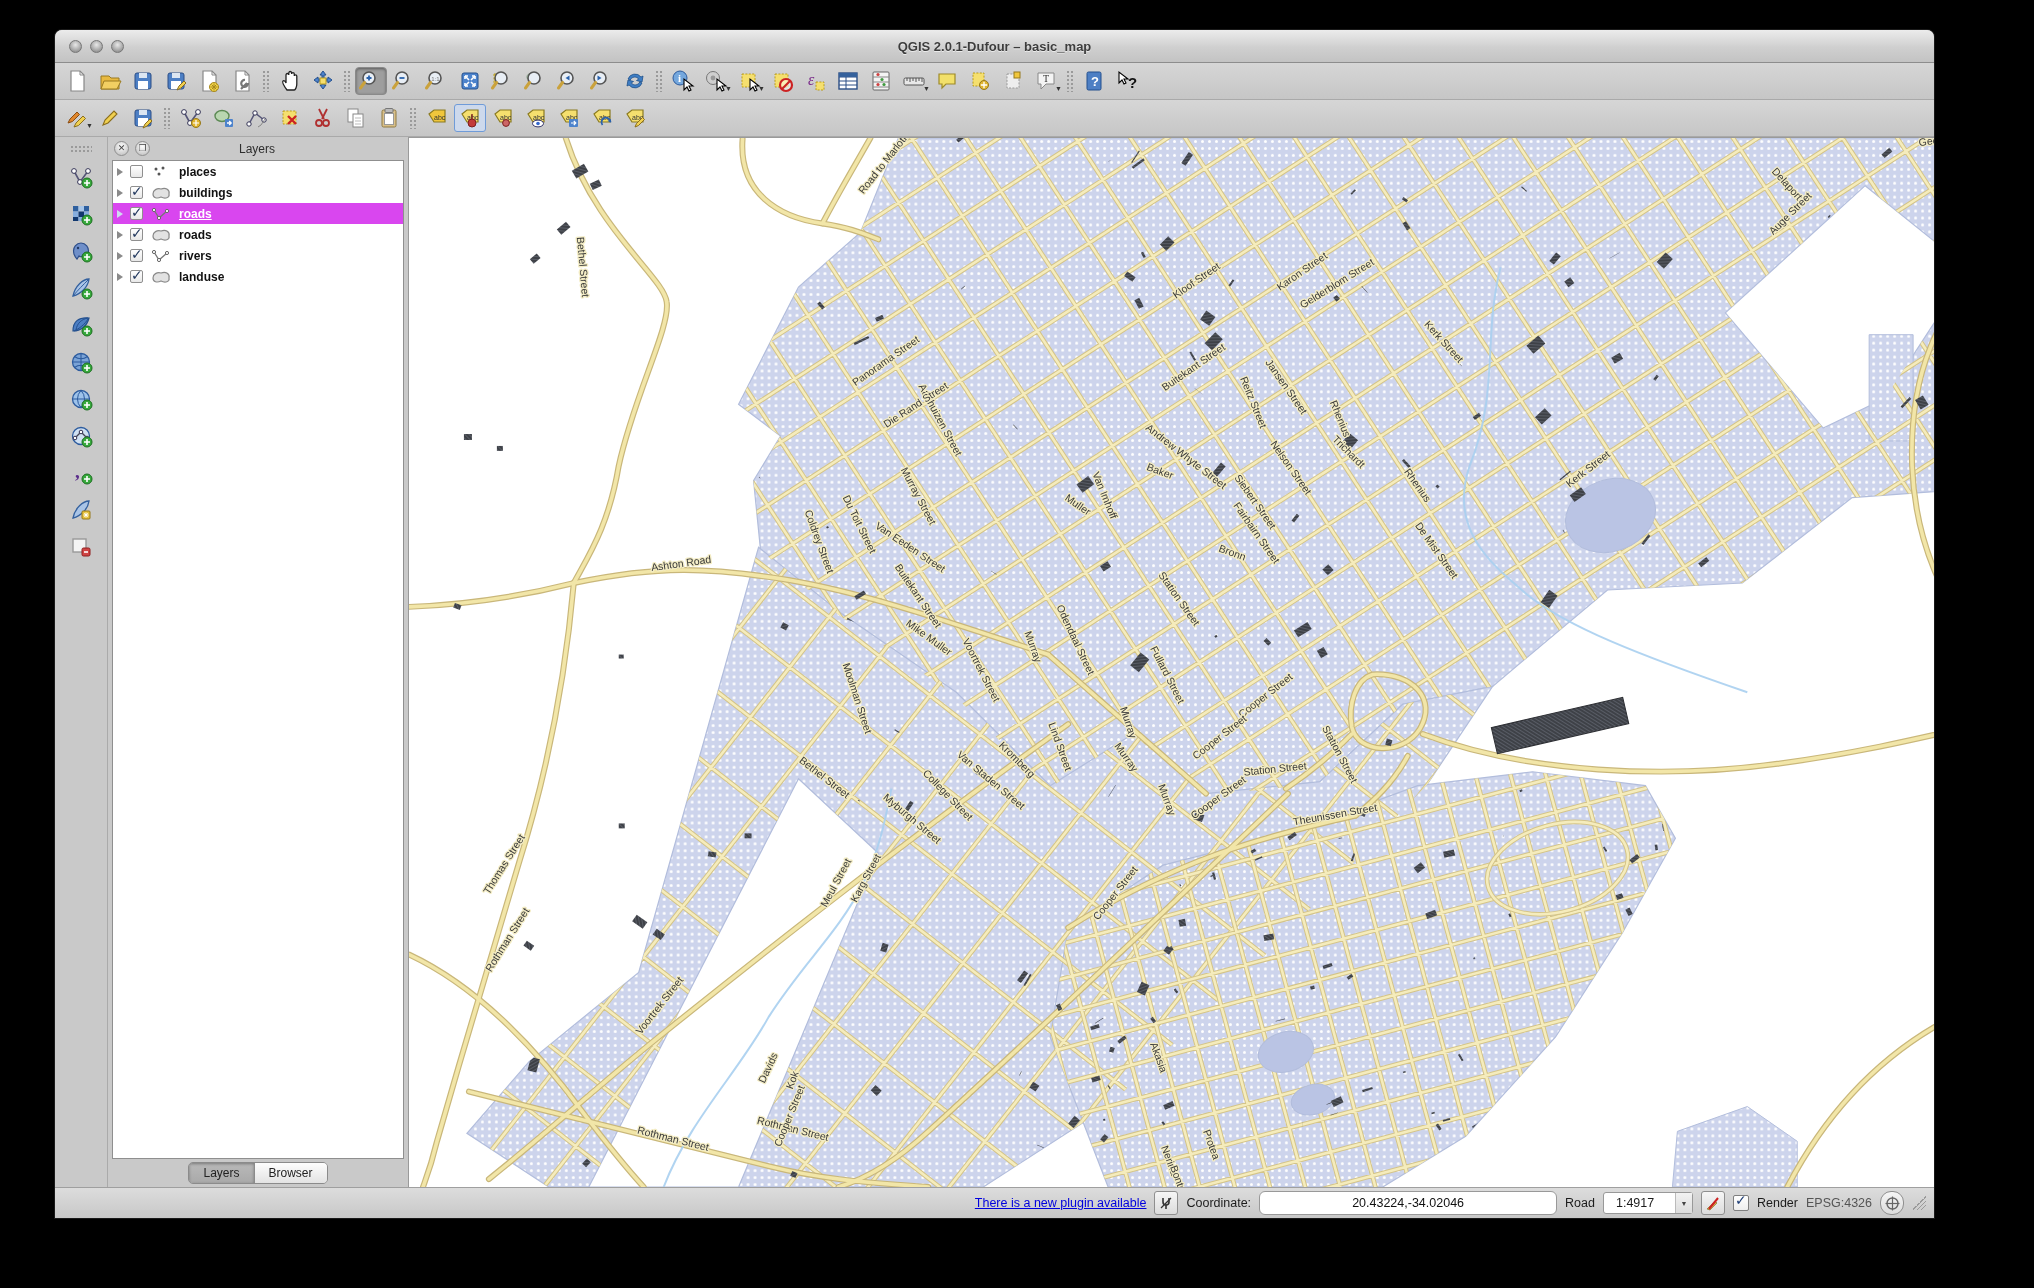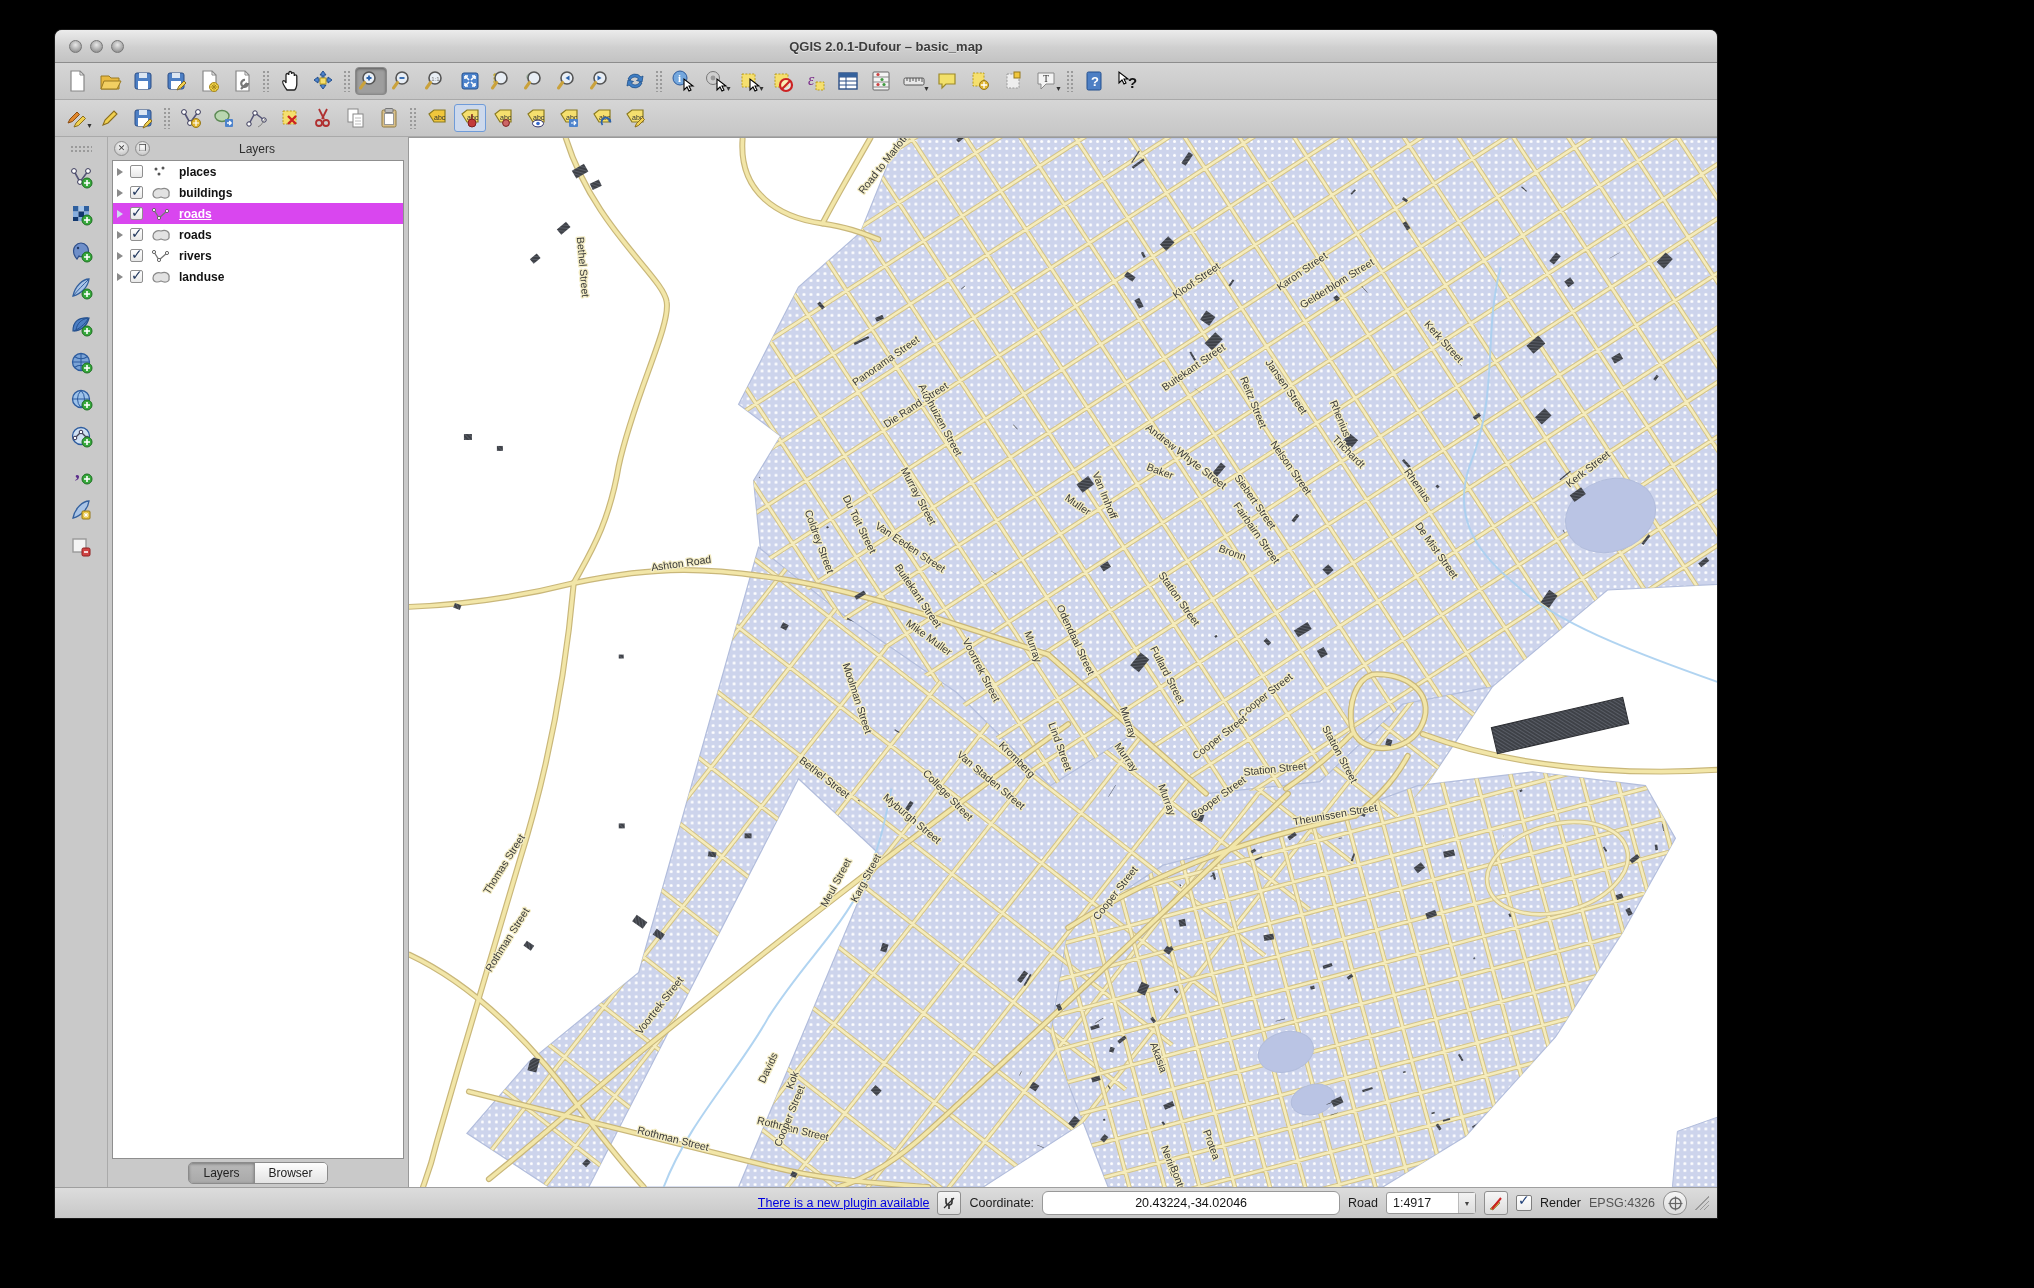--- a/index.html
+++ b/index.html
@@ -1,17 +1,17 @@
 <!DOCTYPE html>
 <html><head>
 <meta charset="utf-8">
 <style>
   html,body{margin:0;padding:0;background:#000;width:2034px;height:1288px;overflow:hidden;
     font-family:"Liberation Sans","DejaVu Sans",sans-serif;-webkit-font-smoothing:antialiased;}
-  #window{position:absolute;left:55px;top:30px;width:1662px;height:1188px;background:#c9c9c9;
+  #window{position:absolute;left:55px;top:30px;width:1879px;height:1188px;background:#c9c9c9;
     border-radius:7px 7px 0 0;box-shadow:0 0 0 1px #1a1a1a, 0 10px 40px rgba(0,0,0,.7);display:flex;flex-direction:column;}
   
   #titlebar{height:32px;border-radius:7px 7px 0 0;background:linear-gradient(#ececec,#cfcfcf 55%,#c3c3c3);
     border-bottom:1px solid #8d8d8d;position:relative;display:flex;align-items:center;justify-content:center;flex:0 0 auto;}
   .tl-group{position:absolute;left:14px;top:0;height:100%;display:flex;align-items:center;gap:8px;}
   .tlight{width:13px;height:13px;border-radius:50%;background:radial-gradient(circle at 50% 35%,#e8e8e8,#9d9d9d 70%,#7c7c7c);
     border:1px solid #777;box-sizing:border-box;}
   #window-title{font-size:13px;font-weight:600;color:#3d3d3d;text-shadow:0 1px 0 rgba(255,255,255,.6);}
   
   .toolbar{background:linear-gradient(#d6d6d6,#c6c6c6);border-bottom:1px solid #a9a9a9;display:flex;align-items:center;
@@ -56,21 +56,21 @@
   
   #statusbar{flex:0 0 30px;background:linear-gradient(#dcdcdc,#c8c8c8);border-top:1px solid #9f9f9f;display:flex;
     align-items:center;padding:0 8px;gap:8px;font-size:12.5px;color:#1c1c1c;}
   #sb-spacer{flex:1;}
   #plugin-link{color:#0000de;text-decoration:underline;cursor:pointer;white-space:nowrap;}
   .sb-iconbtn{width:22px;height:22px;border:1px solid #8f8f8f;border-radius:3px;background:linear-gradient(#f6f6f6,#dcdcdc);
     display:flex;align-items:center;justify-content:center;flex:0 0 auto;}
   #coord-input{width:292px;height:20px;border:1px solid #999;border-radius:6px;background:#fff;font-size:12.5px;
     text-align:center;color:#111;font-family:"Liberation Sans",sans-serif;}
   #scale-combo{width:88px;height:20px;border:1px solid #999;border-radius:3px;background:#fff;display:flex;align-items:center;}
-  #scale-combo .val{flex:1;padding-left:6px;font-size:12.5px;}
+  #scale-combo .val{flex:1;padding-left:12px;font-size:12.5px;}
   #scale-combo .arrow{width:16px;height:100%;border-left:1px solid #bbb;display:flex;align-items:center;justify-content:center;
     font-size:7px;color:#444;background:linear-gradient(#f2f2f2,#ddd);}
   .sb-check{width:14px;height:14px;border:1px solid #7f7f7f;border-radius:2px;background:linear-gradient(#fff,#eee);
     position:relative;flex:0 0 auto;}
   .sb-check::after{content:"✓";position:absolute;left:1px;top:-4px;font-size:14px;font-weight:bold;color:#1f3f77;}
   #epsg{color:#555;}
   #grip{width:14px;height:14px;background:linear-gradient(135deg,transparent 50%,#9a9a9a 50%,#9a9a9a 55%,transparent 55%,transparent 65%,#9a9a9a 65%,#9a9a9a 70%,transparent 70%,transparent 80%,#9a9a9a 80%,#9a9a9a 85%,transparent 85%);}
   text.maplabel{font-family:"Liberation Sans",sans-serif;font-size:10.5px;font-weight:500;fill:#3a3a3a;
     stroke:#f3ecc4;stroke-width:2.6px;paint-order:stroke;stroke-linejoin:round;}
 </style>

